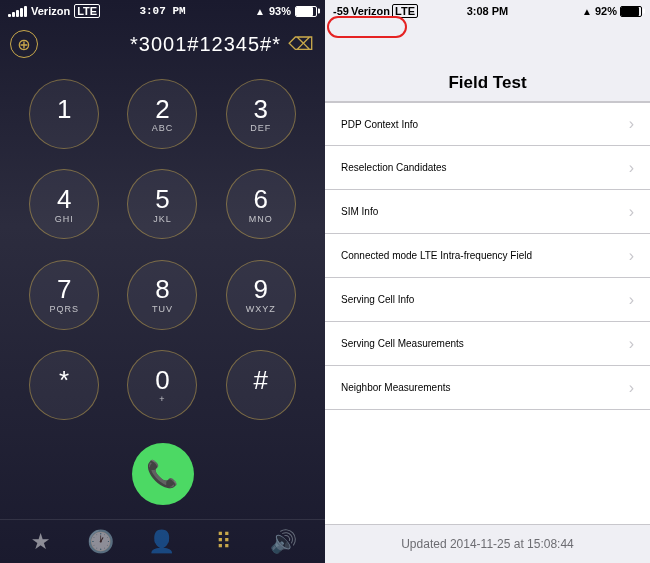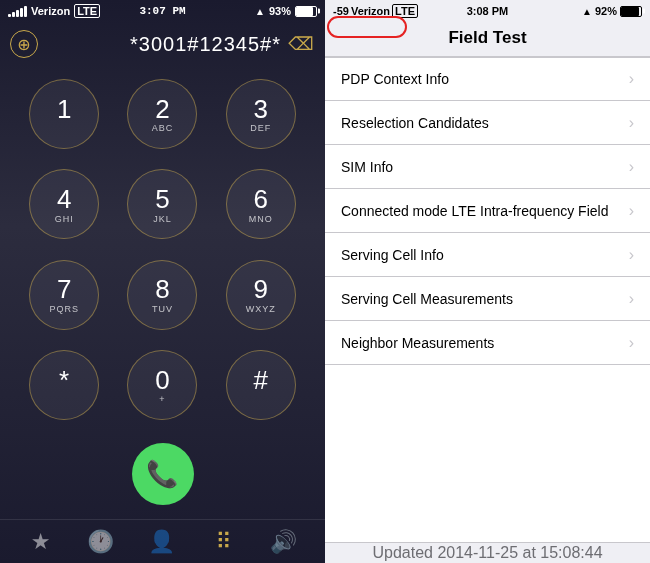--- a/index.html
+++ b/index.html
@@ -243,20 +243,21 @@
       pointer-events: none;
       z-index: 10;
     }
 
     
     .field-test-header {
       background: #efeff4;
       text-align: center;
       padding: 6px 0 8px;
       border-bottom: 1px solid #c8c7cc;
+      margin-top: 45px;
     }
     .field-test-title {
       font-size: 17px;
       font-weight: 600;
       color: #000;
     }
 
     
     .menu-list {
       flex: 1;
@@ -270,36 +271,36 @@
       padding: 12px 16px;
       border-bottom: 1px solid #c8c7cc;
       background: #fff;
       cursor: pointer;
       min-height: 44px;
     }
     .menu-item:first-child {
       border-top: 1px solid #c8c7cc;
     }
     .menu-label {
-      font-size: 14px;
+      font-size: 10px;
       color: #000;
       flex: 1;
     }
     .menu-chevron {
       color: #c8c7cc;
       font-size: 16px;
       margin-left: 8px;
     }
 
     
     .field-test-footer {
       background: #efeff4;
       text-align: center;
-      padding: 1px 8px;
-      font-size: 16px;
+      padding: 12px 8px;
+      font-size: 12px;
       color: #6d6d72;
       border-top: 1px solid #c8c7cc;
     }
   </style>
 </head>
 <body>
 
 <div class="left-panel">
 
   <div class="status-bar-left">

